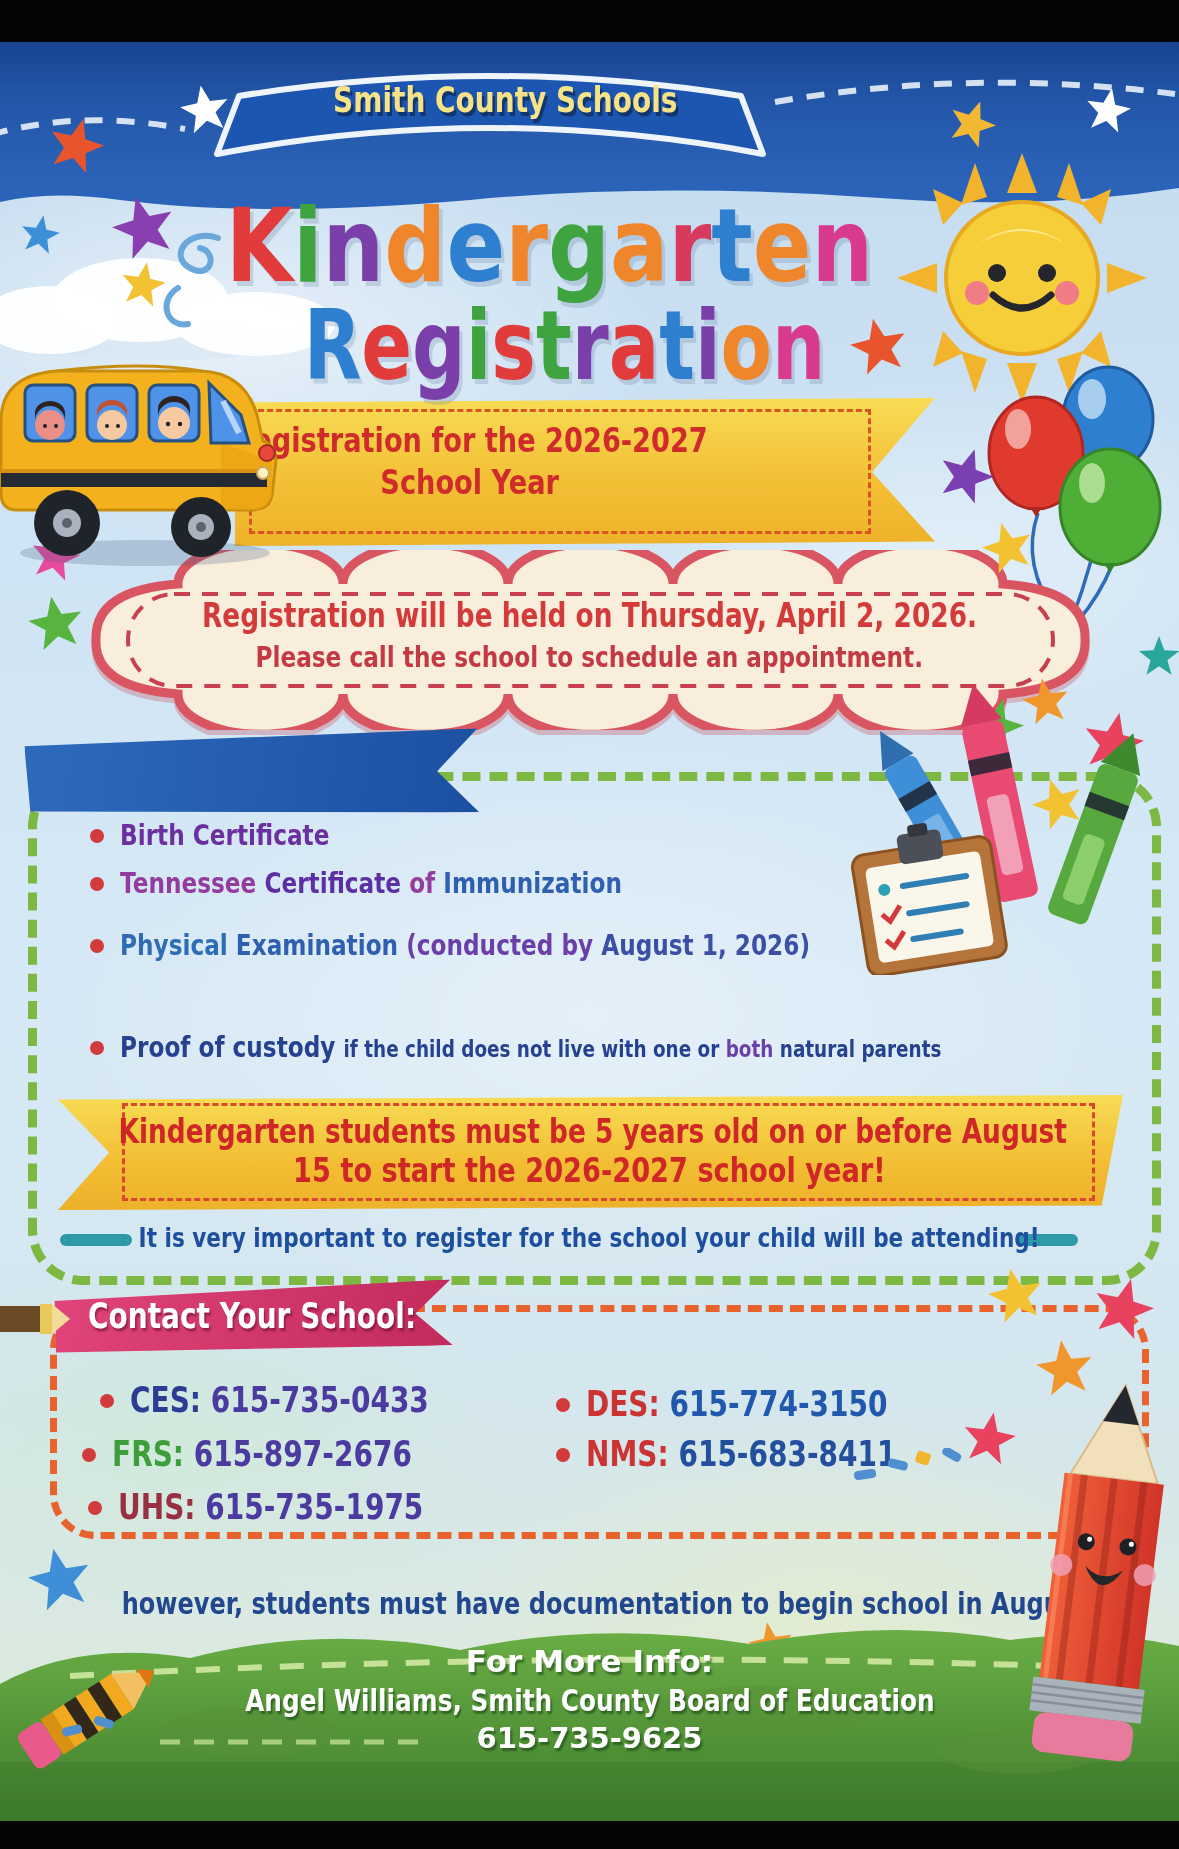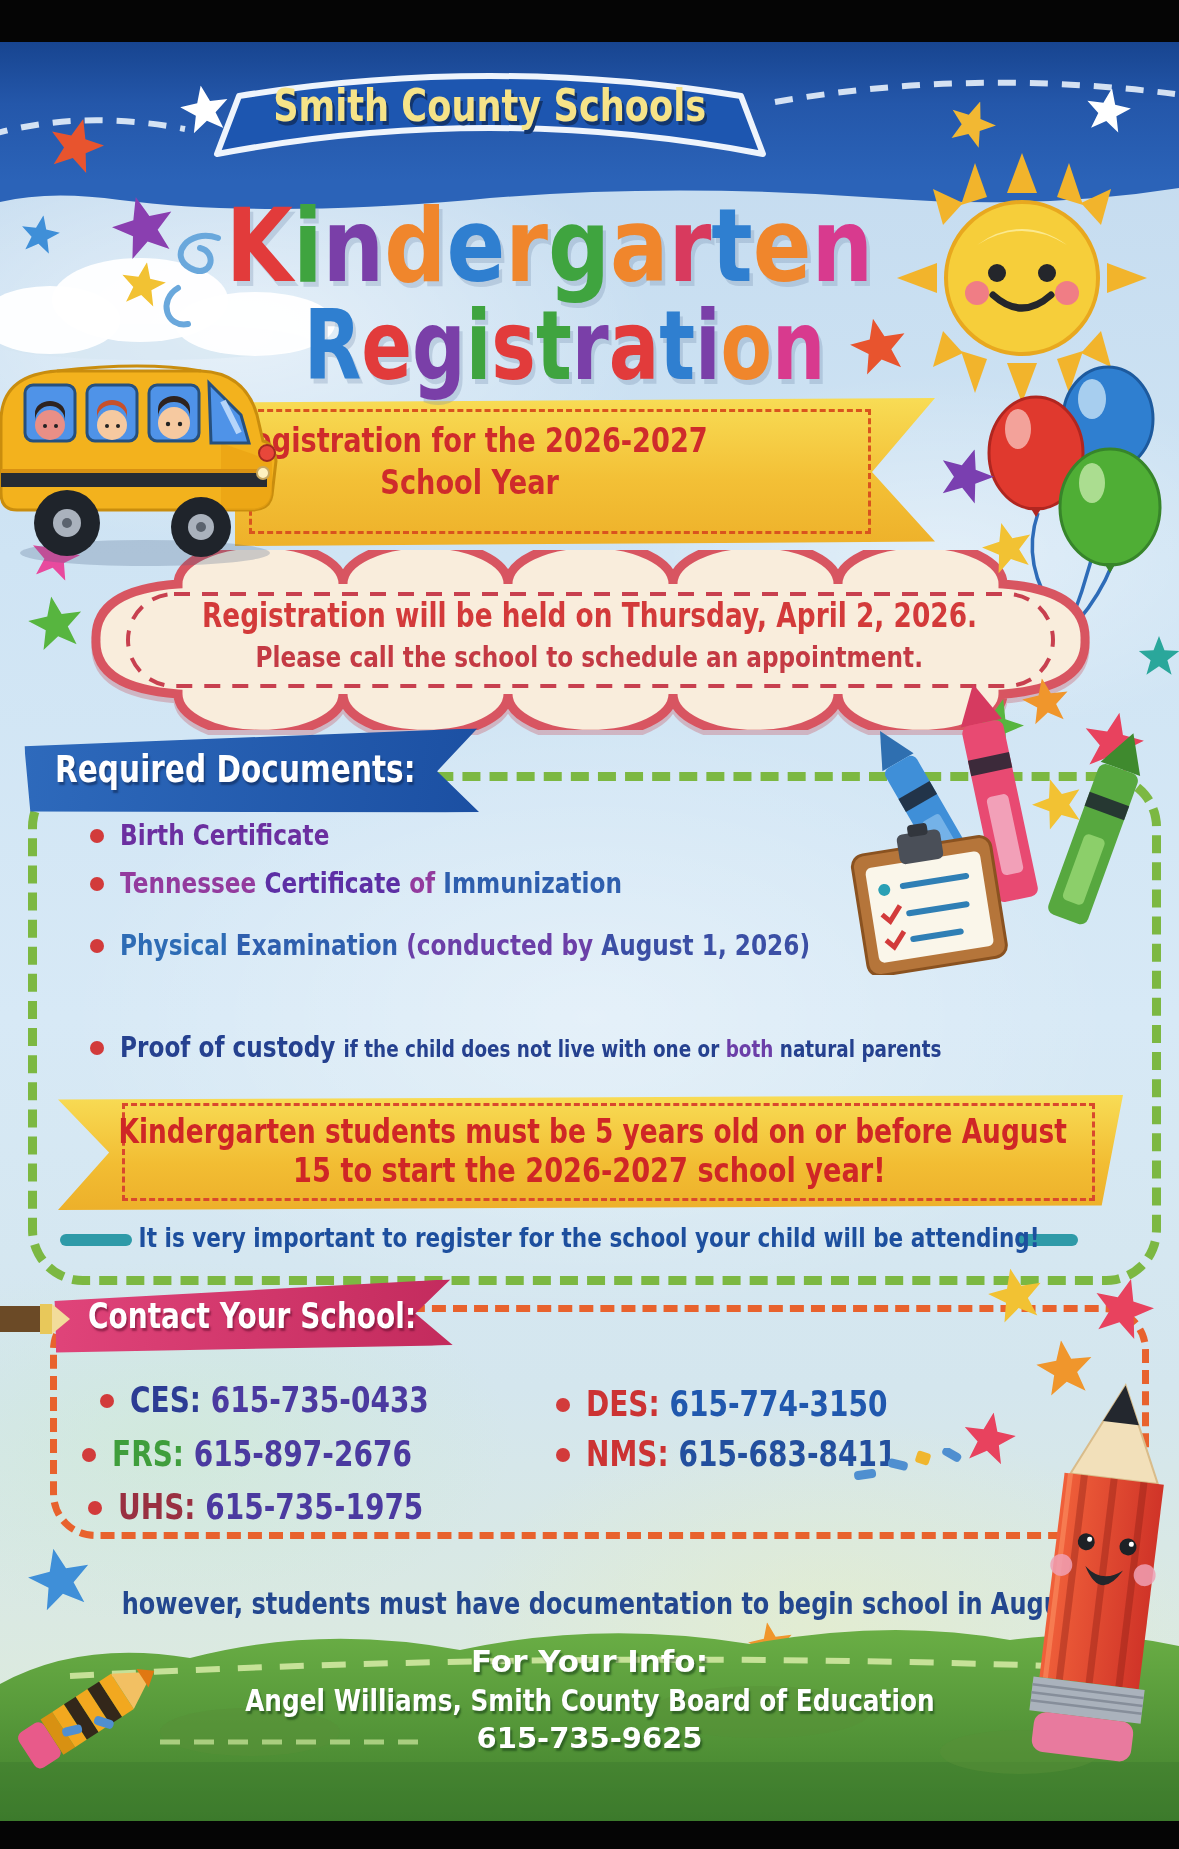--- a/index.html
+++ b/index.html
@@ -17,22 +17,22 @@
   .abs{position:absolute;}
   .bar{position:absolute;left:0;width:1179px;background:#050505;z-index:9;}
   .narrow{display:inline-block;transform:scaleX(.8);transform-origin:center;white-space:nowrap;}
   .narrowL{display:inline-block;transform:scaleX(.8);transform-origin:left center;white-space:nowrap;}
   .ctr{left:0;width:1179px;text-align:center;}
   
   #header-band{left:0;top:40px;width:1179px;height:142px;z-index:1;
     background:linear-gradient(180deg,#17448f 0%,#2457aa 45%,#2b63b8 100%);}
   #header-wave{left:0;top:180px;z-index:1;}
   #school-banner-shape{left:205px;top:70px;z-index:2;}
-  #school-banner-text{left:205px;top:80px;width:570px;text-align:center;z-index:3;
-    font-size:44px;color:#f6e388;text-shadow:3px 4px 0 #12356e;}
+  #school-banner-text{left:220px;top:80px;width:570px;text-align:center;z-index:3;
+    font-size:35px;color:#f6e388;text-shadow:3px 4px 0 #12356e;}
   
   .title-line{white-space:nowrap;z-index:4;text-shadow:4px 5px 0 rgba(110,135,170,.28);}
   #title-line1{top:186px;left:-40px;font-size:102px;transform:scaleX(.85);}
   #title-line2{top:290px;left:-25px;font-size:96px;transform:scaleX(.78);}
   
   #year-banner{left:235px;top:398px;width:700px;height:148px;z-index:3;
     clip-path:polygon(0% 3%,100% 0%,91% 50%,100% 97%,0% 100%);
     background:linear-gradient(180deg,#f8dc55 0%,#f3c036 55%,#eeb12a 100%);}
   #year-banner .dashed{position:absolute;left:14px;right:64px;top:11px;bottom:12px;
     border:3px dashed #d9541e;}
@@ -222,23 +222,20 @@
   </svg>
   <div class="abs ctr" id="cloud-line1">
     <span class="narrow">Registration will be held on Thursday, April 2, 2026.</span>
   </div>
   <div class="abs ctr" id="cloud-line2">
     <span class="narrow">Please call the school to schedule an appointment.</span>
   </div>
 
   <div class="abs" id="green-box"></div>
   <div class="abs" id="required-ribbon"></div>
-  <div class="abs" id="required-heading">
-    <span class="narrowL">Required Documents:</span>
-  </div>
 
   <div class="bullet-row" style="top:818px;">
     <div class="bullet-dot"></div>
     <div class="narrowL"><span style="color: rgb(107, 47, 160);">Birth Certificate</span></div>
   </div>
   <div class="bullet-row" style="top:866px;">
     <div class="bullet-dot"></div>
     <div class="narrowL"><span style="color: rgb(147, 59, 158);">Tennessee </span><span style="color: rgb(93, 47, 165);">Certificate </span><span style="color: rgb(147, 59, 158);">of </span><span style="color: rgb(47, 95, 174);">Immunization</span></div>
   </div>
   <div class="bullet-row" style="top:928px;">
@@ -351,21 +348,21 @@
     </defs>
     <path d="M0,72 Q80,28 190,46 Q320,12 460,38 Q600,8 750,32 Q890,6 1010,28 Q1100,16 1179,34 L1179,212 L0,212 Z" fill="url(#ggrad)"></path>
     <rect x="0" y="150" width="1179" height="62" fill="#35702a" opacity=".3"></rect>
     <ellipse cx="250" cy="120" rx="90" ry="24" fill="#578f38" opacity=".5"></ellipse>
     <ellipse cx="760" cy="100" rx="110" ry="26" fill="#578f38" opacity=".4"></ellipse>
     <ellipse cx="1020" cy="140" rx="80" ry="22" fill="#578f38" opacity=".5"></ellipse>
     <path d="M70,64 Q590,36 1110,56" stroke="#d8eca8" stroke-width="6" fill="none" stroke-dasharray="24 18" opacity=".85"></path>
     <path d="M160,130 H420" stroke="#cfe8a0" stroke-width="5" fill="none" stroke-dasharray="20 14" opacity=".7"></path>
   </svg>
   <div class="abs ctr footer-text" id="footer-line1">
-    <span>For Your Info:</span>
+    <span>For More Info:</span>
   </div>
   <div class="abs ctr footer-text" id="footer-line2">
     <span class="narrow">Angel Williams, Smith County Board of Education</span>
   </div>
   <div class="abs ctr footer-text" id="footer-line3">
     <span>615-735-9625</span>
   </div>
 
   <svg class="abs" style="left:5px;top:1638px;z-index:6;" width="180" height="140" viewBox="0 0 180 140">
     <g transform="rotate(-33 90 70)">

